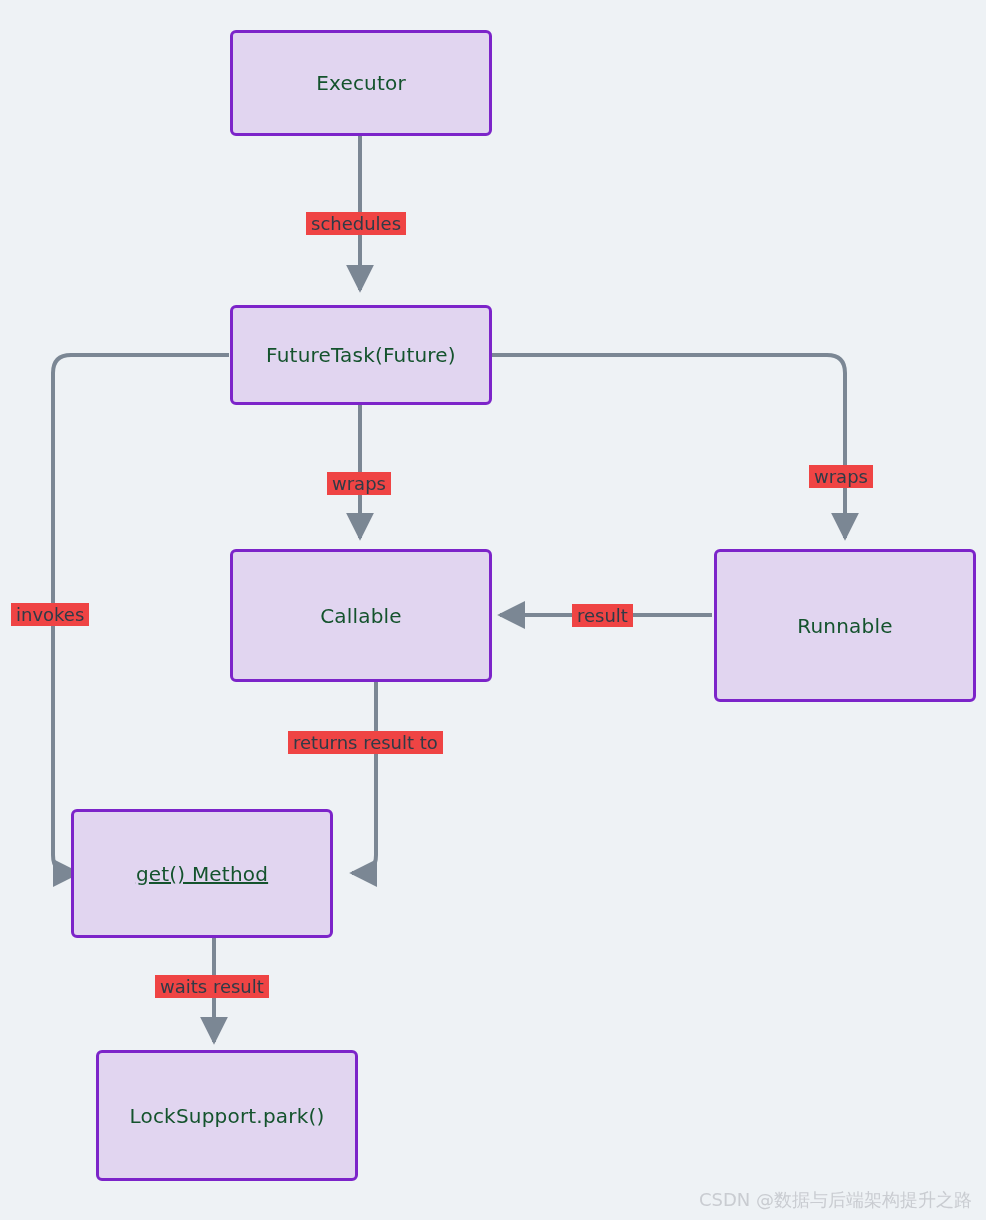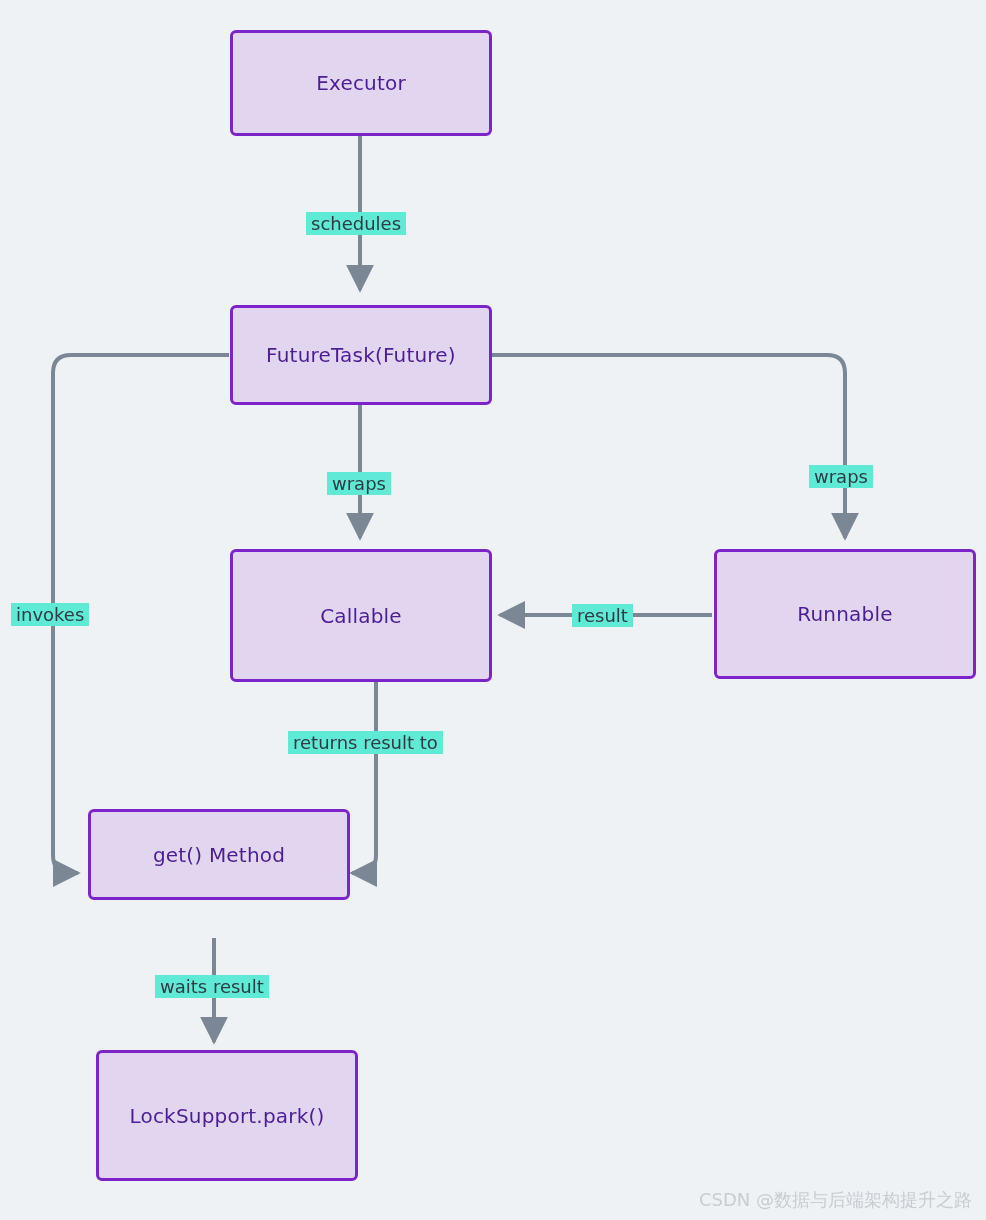--- a/index.html
+++ b/index.html
@@ -24,31 +24,31 @@
   }
   .node {
     position: absolute;
     box-sizing: border-box;
     background: #e1d5f0;
     border: 3px solid #7c24c9;
     border-radius: 6px;
     display: flex;
     align-items: center;
     justify-content: center;
-    color: #4c1d95;
+    color: #14532d;
     font-size: 20px;
     letter-spacing: 0.2px;
     z-index: 2;
   }
   .edge-label {
     position: absolute;
     color: #2f3b47;
     font-size: 18px;
     white-space: nowrap;
-    background: #5eead4;
+    background: #ef4444;
     padding: 1px 5px;
     z-index: 3;
   }
   .watermark {
     position: absolute;
     right: 14px;
     bottom: 8px;
     color: #c9ccd1;
     font-size: 18px;
     white-space: nowrap;
@@ -88,25 +88,25 @@
   </div>
 
   <div class="node" style="left:230px; top:549px; width:262px; height:133px;">
     <span>Callable</span>
   </div>
 
   <div class="node" style="left:230px; top:305px; width:262px; height:100px;">
     <span>FutureTask(Future)</span>
   </div>
 
-  <div class="node" style="left:714px; top:549px; width:262px; height:130px;">
+  <div class="node" style="left:714px; top:549px; width:262px; height:153px;">
     <span>Runnable</span>
   </div>
 
-  <div class="node" style="left:88px; top:809px; width:262px; height:91px;">
+  <div class="node" style="left:71px; top:809px; width:262px; height:129px;text-decoration:underline;">
     <span>get() Method</span>
   </div>
 
   <div class="node" style="left:84px; top:1050px; width:262px; height:131px;margin-left:12px;">
     <span>LockSupport.park()</span>
   </div>
 
   <div class="edge-label" style="left:306px; top:212px;">schedules</div>
 
   <div class="edge-label" style="left:327px; top:472px;">wraps</div>

